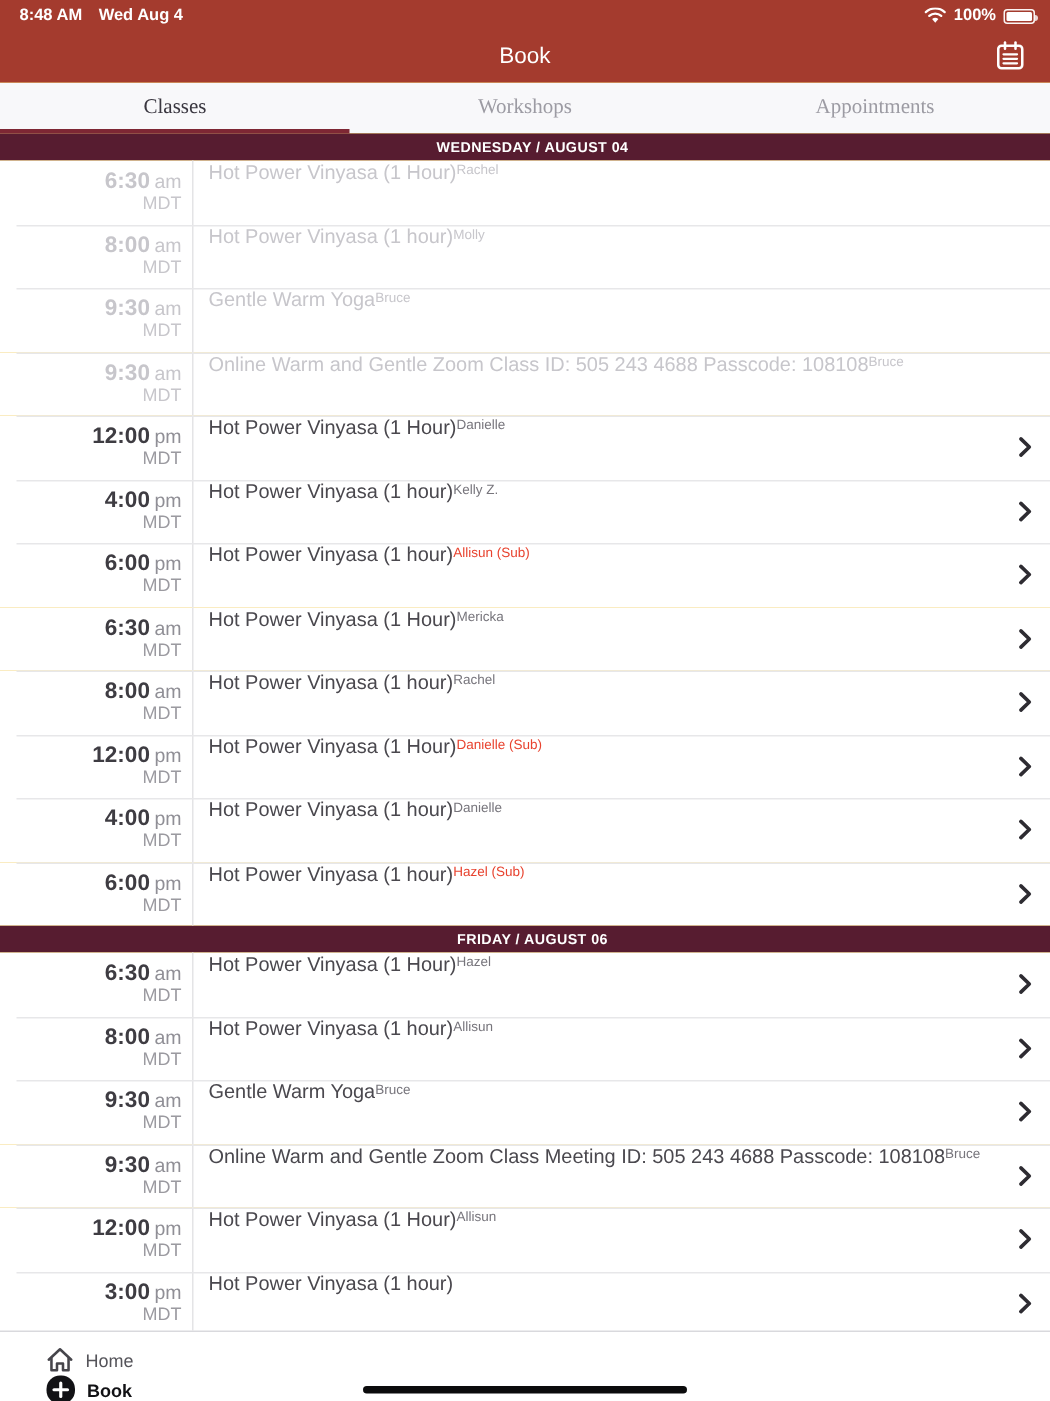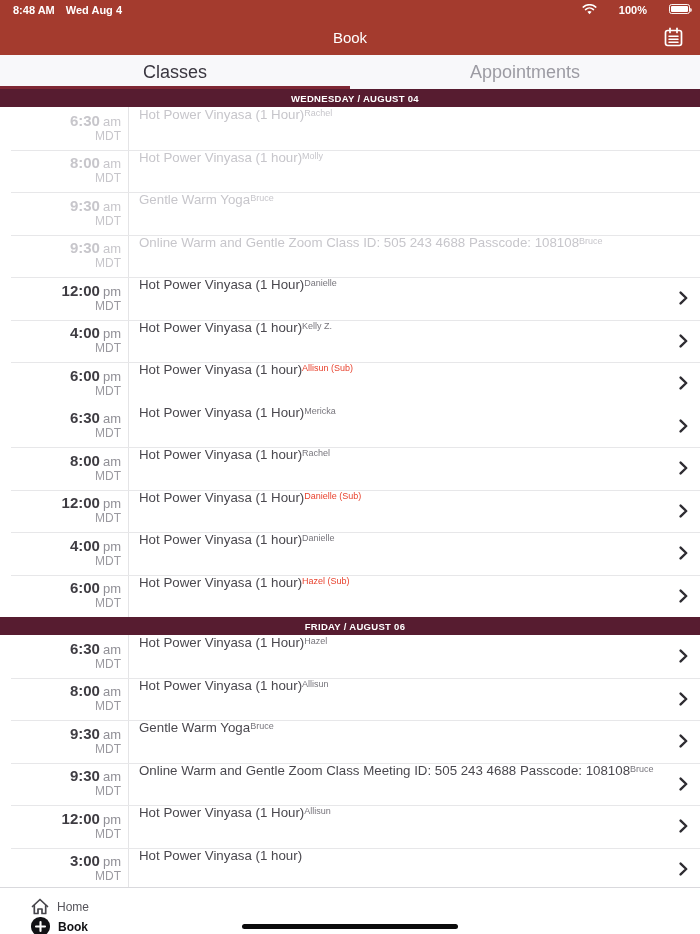--- a/index.html
+++ b/index.html
@@ -5,35 +5,35 @@
   html,body{margin:0;padding:0;background:#333;}
   .app{
     position:relative;width:700px;height:934px;margin:0 auto;background:#eab308;
     overflow:hidden;font-family:"Liberation Sans","DejaVu Sans",sans-serif;
     -webkit-font-smoothing:antialiased;
   }
   
   .statusbar{height:20px;background:#a43b2e;color:#fff;display:flex;align-items:center;
     justify-content:space-between;padding:0 10px 0 13px;font-size:11px;font-weight:600;}
   .sb-left{display:flex;gap:11px;align-items:center;}
-  .sb-right{display:flex;gap:22px;align-items:flex-start;}
+  .sb-right{display:flex;gap:5px;align-items:flex-end;}
   .battery{position:relative;width:21px;height:10px;border:1px solid rgba(255,255,255,.95);
     border-radius:2.5px;padding:1px;box-sizing:border-box;}
   .battery .fill{display:block;width:100%;height:100%;background:#fff;border-radius:1px;}
   .battery .nub{position:absolute;right:-3px;top:2.5px;width:2px;height:4px;
     background:rgba(255,255,255,.8);border-radius:0 2px 2px 0;}
   
   .header{position:relative;height:35px;background:#a43b2e;display:flex;align-items:center;justify-content:center;}
   .header-title{color:#fff;font-size:15px;}
   .header-iconbtn{position:absolute;right:13px;top:4px;background:none;border:none;padding:2px;cursor:pointer;line-height:0;}
   
   .tabs{display:flex;height:34px;background:#f8f8fa;}
-  .tab{flex:1;display:flex;align-items:center;justify-content:center;font-size:18px;
+  .tab{flex:1;display:flex;align-items:center;justify-content:center;font-size:14px;
     color:#9c9ba3;position:relative;cursor:pointer;background:none;border:none;
-    font-family:Liberation Sans, sans-serif;}
+    font-family:Liberation Serif, serif;}
   .tab.active{color:#3a3740;}
   .tab.active::after{content:"";position:absolute;left:0;right:0;bottom:0;height:3px;background:#7e2734;}
   
   .day-header{height:18px;background:#571c30;color:#fff;font-size:9.5px;font-weight:700;
     letter-spacing:.3px;display:flex;align-items:center;justify-content:center;text-transform:uppercase;padding-left:10px;}
   .row{position:relative;display:flex;height:42.5px;background:#fff;box-sizing:border-box;}
   .day-rows .row:not(:first-child)::before{content:"";position:absolute;left:11px;right:0;top:0;
     height:1px;background:#e7e7e9;}
   .time-col{width:128px;box-sizing:border-box;display:flex;flex-direction:column;
     justify-content:center;align-items:flex-end;padding-right:7px;}
@@ -94,20 +94,21 @@
         <line x1="15" y1="2.3" x2="15" y2="6.5" stroke="#fff" stroke-width="1.7" stroke-linecap="round"></line>
         <line x1="7" y1="10.2" x2="16" y2="10.2" stroke="#fff" stroke-width="1.5" stroke-linecap="round"></line>
         <line x1="7" y1="13.2" x2="16" y2="13.2" stroke="#fff" stroke-width="1.5" stroke-linecap="round"></line>
         <line x1="7" y1="16.2" x2="16" y2="16.2" stroke="#fff" stroke-width="1.5" stroke-linecap="round"></line>
       </svg>
     </button>
   </div>
 
   <div class="tabs">
     <button class="tab active">Classes</button>
+    <button class="tab">Workshops</button>
     <button class="tab">Appointments</button>
   </div>
 
   <div id="schedule">
     <section class="day">
       <div class="day-header">WEDNESDAY / AUGUST 04</div>
       <div class="day-rows">
     <div class="row past">
       <div class="time-col">
         <div class="time-line">

